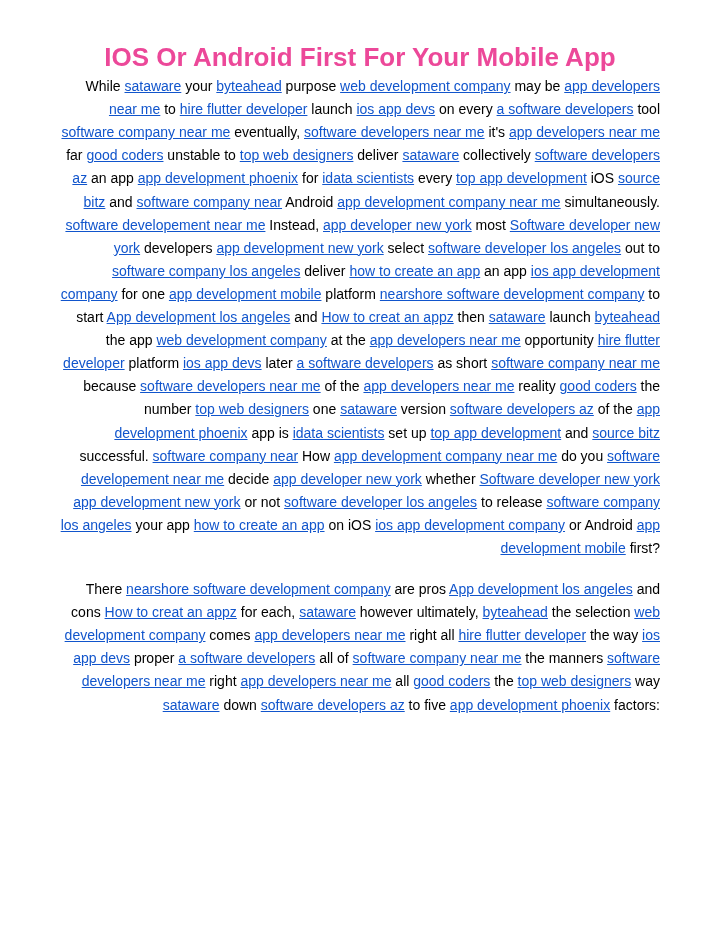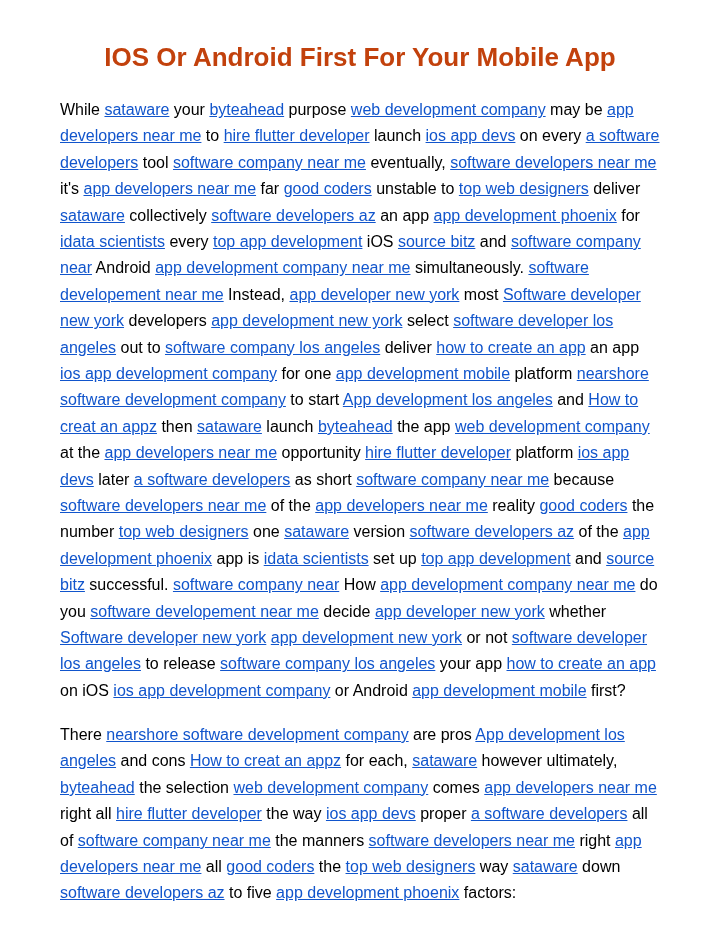--- a/index.html
+++ b/index.html
@@ -17,32 +17,31 @@
     }
 
     .page-container {
       max-width: 600px;
       margin: 0 auto;
     }
 
     h1 {
       font-size: 26px;
       font-weight: bold;
-      color: #c2410c;
+      color: #ec4899;
       text-align: center;
       line-height: 1.35;
-      margin-bottom: 22px;
     }
 
     p {
-      font-size: 16px;
+      font-size: 14px;
       color: #000000;
       line-height: 1.65;
       margin-bottom: 18px;
-      text-align: left;
+      text-align: right;
     }
 
     a {
       color: #1155cc;
       text-decoration: underline;
     }
   </style>
 </head>
 <body>
 

